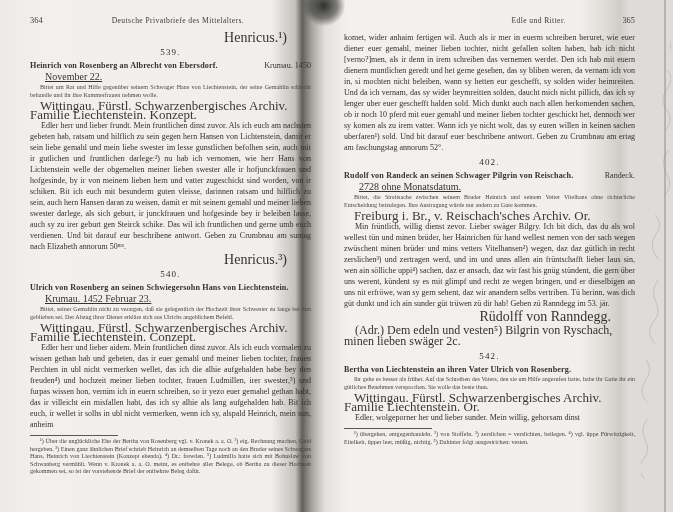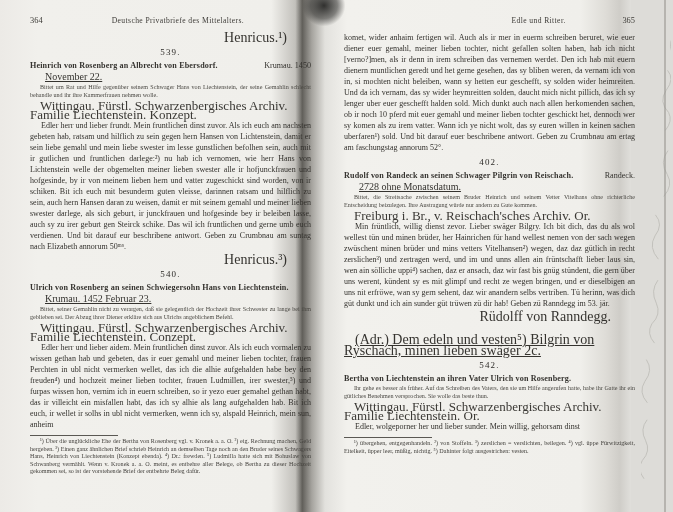--- a/index.html
+++ b/index.html
@@ -36,21 +36,21 @@
   .carryover { }
   .indent { text-indent:11px; }
   .signature { font-size:14px; line-height:11px; text-align:right; padding-right:24px; margin-bottom:1px; }
   .letter-number { text-align:center; font-size:9px; letter-spacing:1.2px; margin:4px 0 3px; color:#2e2c29; }
   .letter-heading { display:flex; justify-content:space-between; white-space:nowrap; overflow:hidden; font-size:8.1px; line-height:11px; }
   .letter-heading .hb { font-weight:bold; letter-spacing:.15px; }
   .letter-heading .ht { font-weight:normal; padding-left:6px; }
   .heading-date { font-size:10px; line-height:11px; padding-left:15px; margin-bottom:2px;text-decoration:underline; }
   .regest { font-size:6.1px; line-height:7.6px; text-align:justify; color:#4a4843; text-indent:10px; margin:1px 0 2px; }
   .source-line { font-size:13px; line-height:9px; text-indent:10px; margin-bottom:1px; color:#3a3834; }
-  .address { font-size:14px; line-height:11px; text-indent:11px; margin-top:12px;text-decoration:underline; }
+  .address { font-size:12px; line-height:11px; text-indent:11px; margin-top:3px; }
   .footnote-rule { width:88px; border-top:1px solid #5a5853; margin:5px 0 2px; }
   .footnotes { font-size:6.1px; line-height:7.4px; text-align:justify; color:#45433f; text-indent:10px; }
   .mb2 { margin-bottom:2px; }
 </style>
 </head>
 <body>
 
 <div class="spread">
 
   <div class="page-content page-left">

